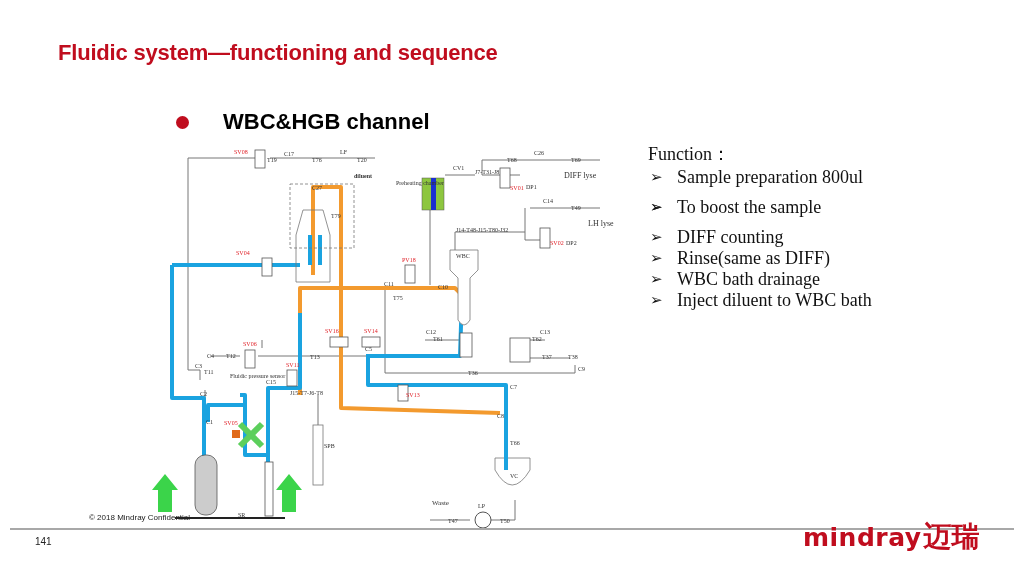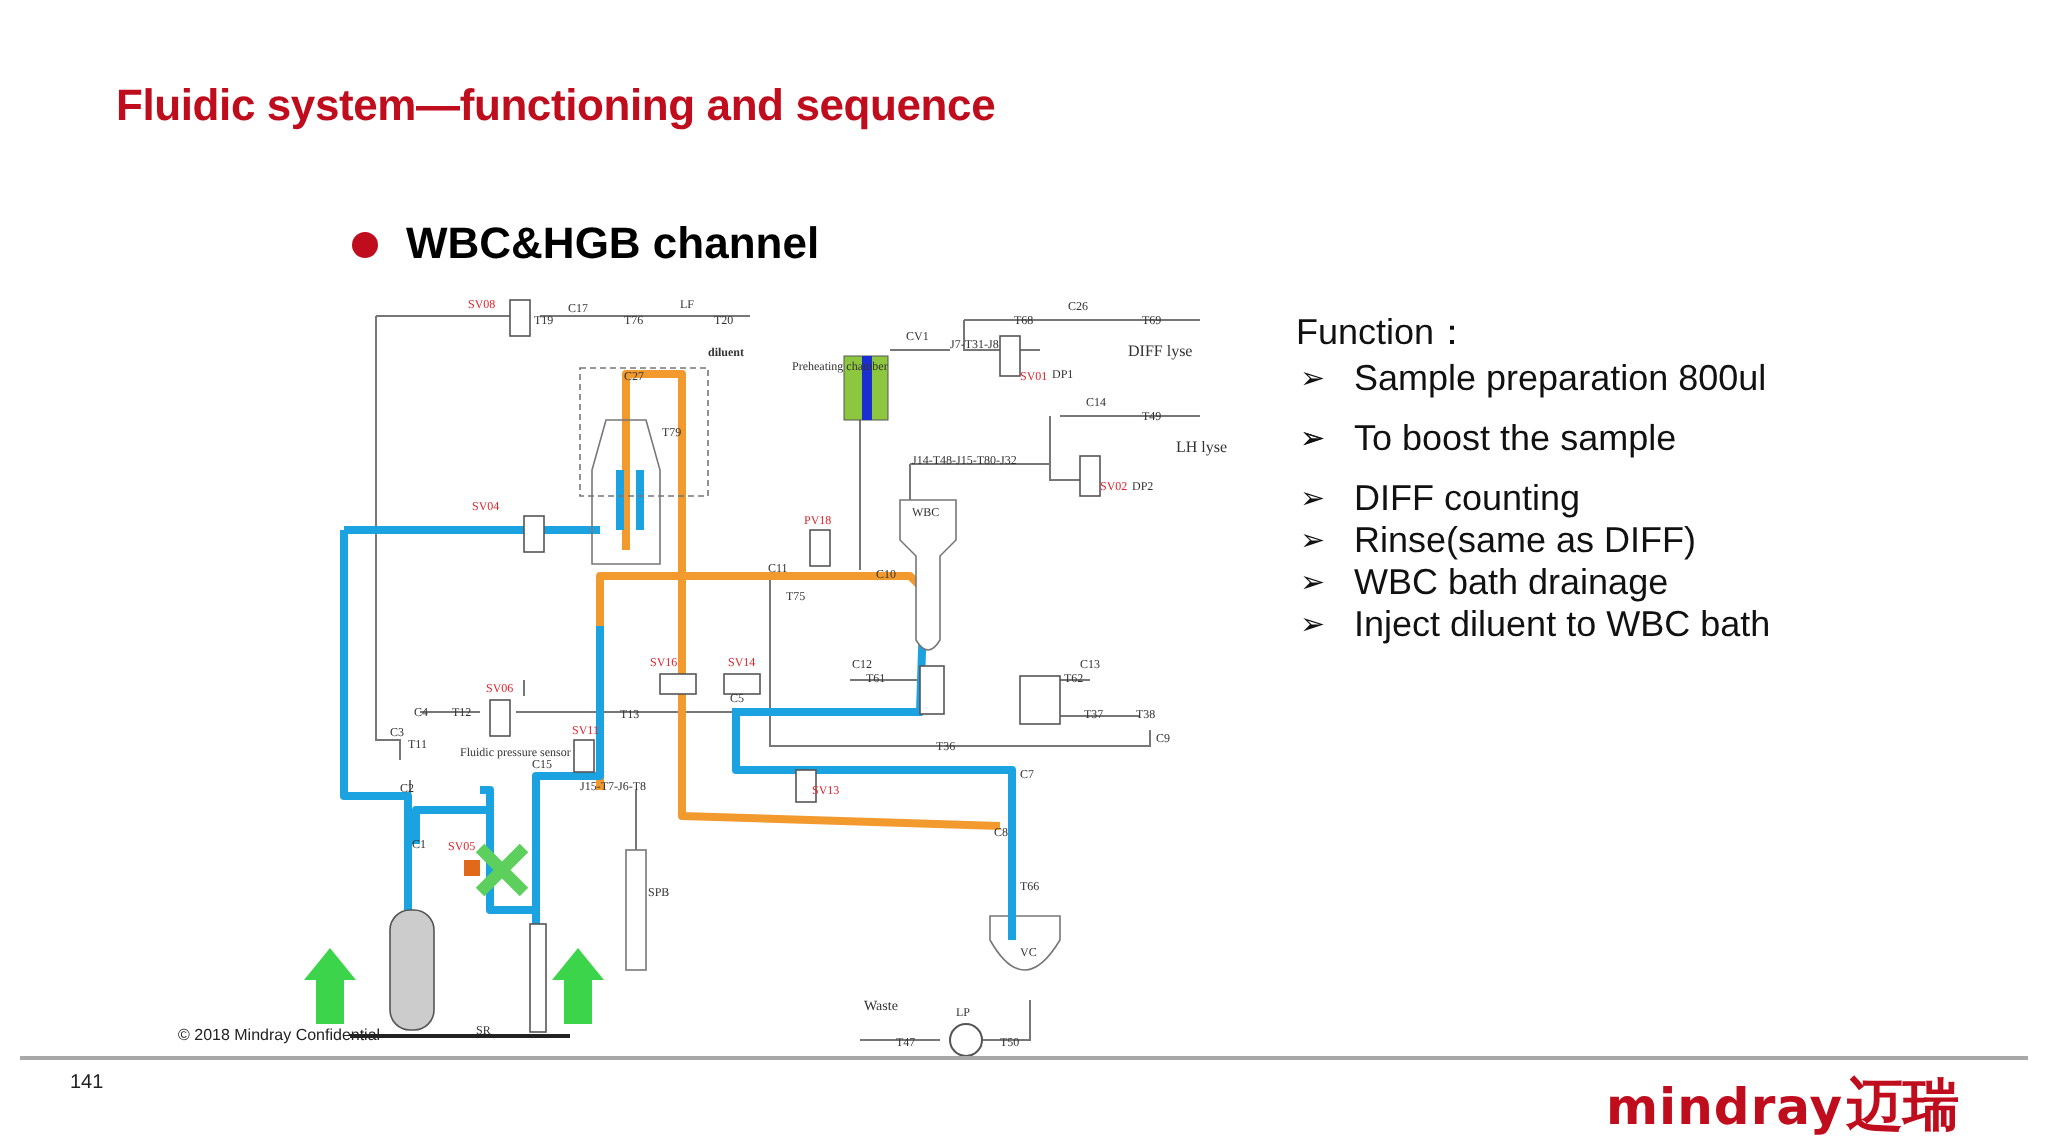--- a/index.html
+++ b/index.html
@@ -1,29 +1,29 @@
 <!DOCTYPE html>
 <html><head>
 <meta charset="utf-8">
 <style>
   html,body{margin:0;padding:0;background:#fff;}
   body{width:1024px;height:574px;position:relative;overflow:hidden;font-family:"Liberation Sans",sans-serif;}
   .title{position:absolute;left:58px;top:40px;font-size:22px;font-weight:bold;color:#c00d1e;letter-spacing:-0.2px;}
-  .subtitle{position:absolute;left:176px;top:109px;font-size:22px;font-weight:bold;color:#000;display:flex;align-items:center;}
+  .subtitle{position:absolute;left:176px;top:109px;font-size:22px;font-weight:bold;color:#000;display:flex;align-items:center;gap:20px;}
   .subtitle .dot{width:13px;height:13px;border-radius:50%;background:#c00d1e;margin-right:14px;display:inline-block;}
-  .func{position:absolute;left:648px;top:156px;font-size:18px;color:#111;line-height:21px;}
+  .func{position:absolute;left:648px;top:144px;font-size:18px;color:#111;line-height:21px;font-family:Liberation Serif, serif;}
   .func .head{margin-bottom:2px;}
   .func ul{list-style:none;margin:0;padding:0;}
   .func li{position:relative;padding-left:29px;}
   .func li .arr{position:absolute;left:2px;top:0;font-size:15px;}
   .func li.gap{margin-top:9px;}
   .footer-line{position:absolute;left:10px;right:10px;top:528px;height:2px;background:#a8a8a8;}
   .pagenum{position:absolute;left:35px;top:536px;font-size:10px;color:#222;}
   .copy{position:absolute;left:89px;top:513px;font-size:8px;color:#222;}
-  .logo{position:absolute;left:803px;top:534px;display:flex;align-items:baseline;color:#c00d1e;font-weight:bold;}
+  .logo{position:absolute;left:803px;top:518px;display:flex;align-items:baseline;color:#c00d1e;font-weight:bold;}
   .logo .en{font-size:25px;letter-spacing:0.5px;font-family:"DejaVu Sans",sans-serif;}
   .logo .cn{font-size:28px;margin-left:2px;}
   svg#diagram{position:absolute;left:0;top:0;}
   svg text{font-family:"Liberation Serif",serif;}
 </style>
 </head>
 <body>
 
 <div class="title">Fluidic system—functioning and sequence</div>
 <div class="subtitle">

